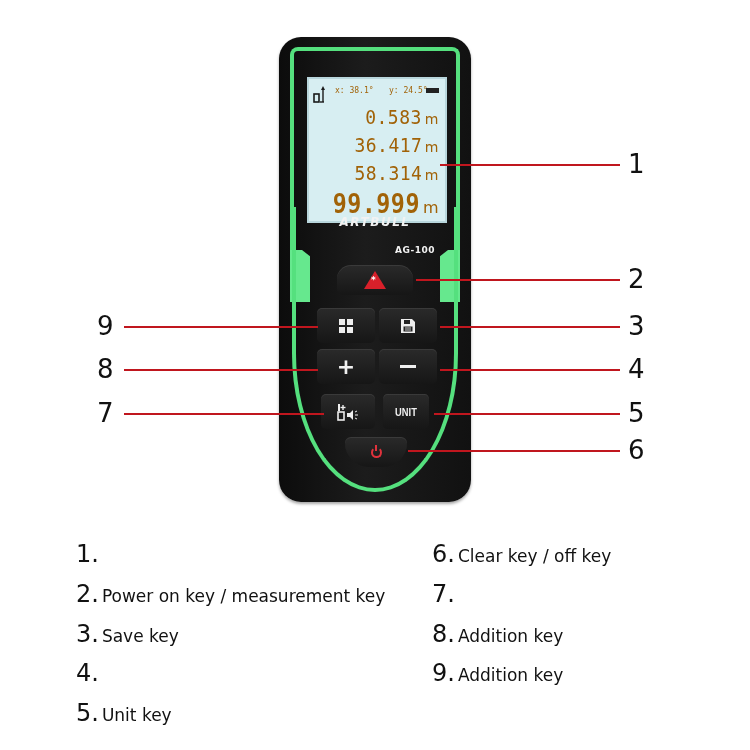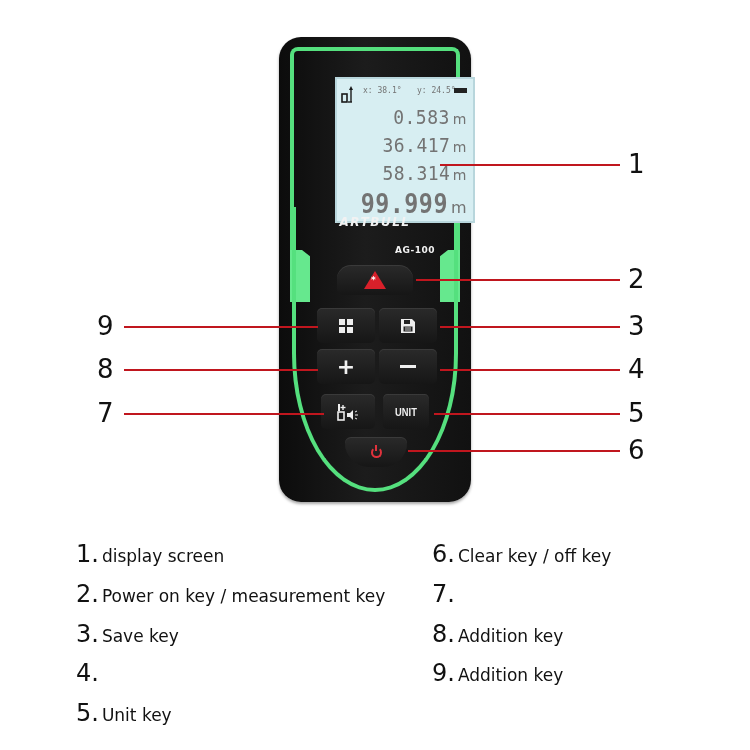--- a/index.html
+++ b/index.html
@@ -25,21 +25,21 @@
   .green-side-r { right: 11px; clip-path: polygon(40% 0, 100% 0, 100% 100%, 0 100%, 0 12%); }
   .green-u {
     position: absolute; left: 13px; top: 170px; width: 166px; height: 285px;
     border: 4px solid #55e07e; border-top: none;
     border-radius: 0 0 90px 90px / 0 0 150px 150px;
   }
 
   .screen {
     position: absolute; left: 28px; top: 40px; width: 140px; height: 146px;
     background: #d7eef2; border: 2px solid #b8d6dc;
-    font-family: "DejaVu Sans Mono", monospace; color: #737373; margin-left: 28px;
+    font-family: "DejaVu Sans Mono", monospace; color: #a16207;
   }
   .screen .top { position: absolute; left: 4px; top: 5px; right: 4px; height: 22px; font-size: 8px; }
   .screen .ref-icon { position: absolute; left: 0; top: 2px; width: 14px; height: 18px; }
   .screen .angle-x { position: absolute; left: 22px; top: 2px; }
   .screen .angle-y { position: absolute; left: 76px; top: 2px; }
   .screen .battery { position: absolute; right: 2px; top: 4px; width: 13px; height: 5px; background: #222; }
   .screen .row {
     position: absolute; right: 6px; text-align: center; white-space: nowrap;
     letter-spacing: 0.5px;
   }
@@ -211,21 +211,20 @@
 <div class="line" style="left:124px; top:326px; width:194px;"></div>
 
 <div class="num" style="left:97px; top:356px;">8</div>
 <div class="line" style="left:124px; top:369px; width:194px;"></div>
 
 <div class="num" style="left:97px; top:400px;">7</div>
 <div class="line" style="left:124px; top:413px; width:200px;"></div>
 
 <div class="legend-item" style="left:76px; top:540px;">
   <span class="n">1.</span>
-    <span class="t">display screen</span>
 </div>
 <div class="legend-item" style="left:76px; top:580px;">
   <span class="n">2.</span>
     <span class="t">Power on key / measurement key</span>
 </div>
 <div class="legend-item" style="left:76px; top:620px;">
   <span class="n">3.</span>
     <span class="t">Save key</span>
 </div>
 <div class="legend-item" style="left:76px; top:659px;">

